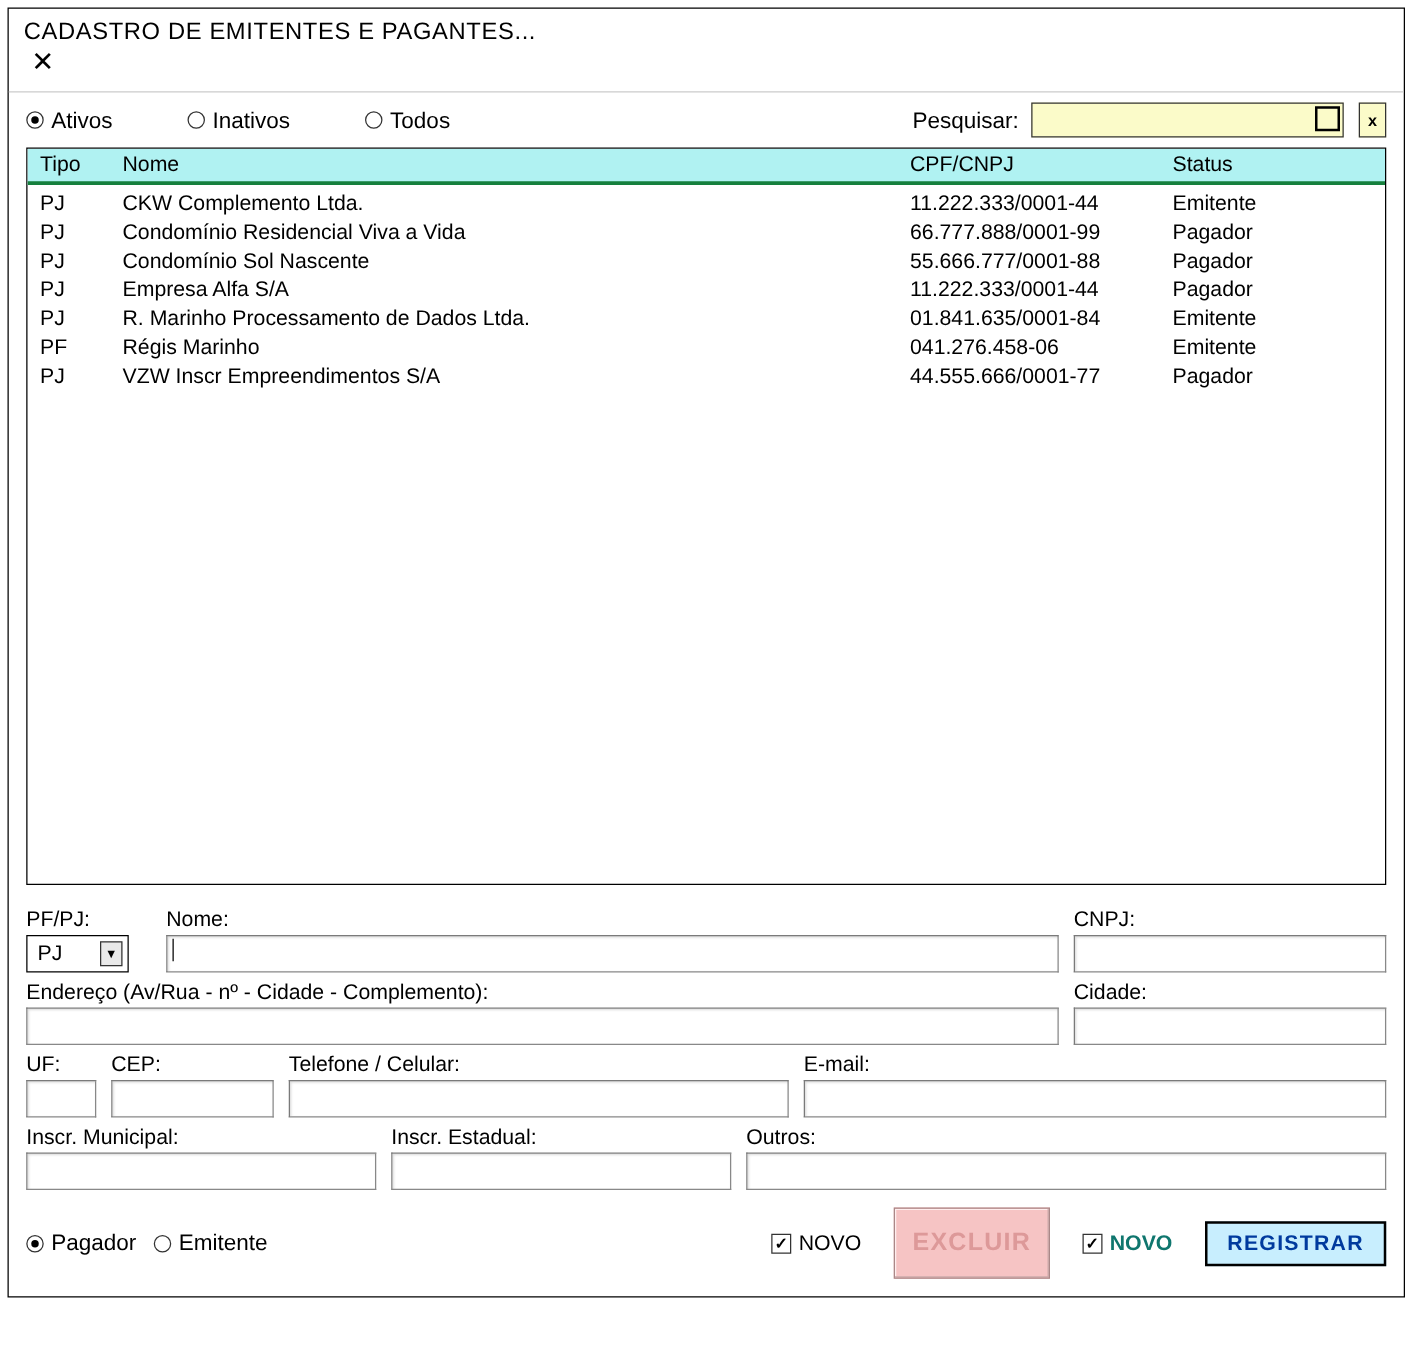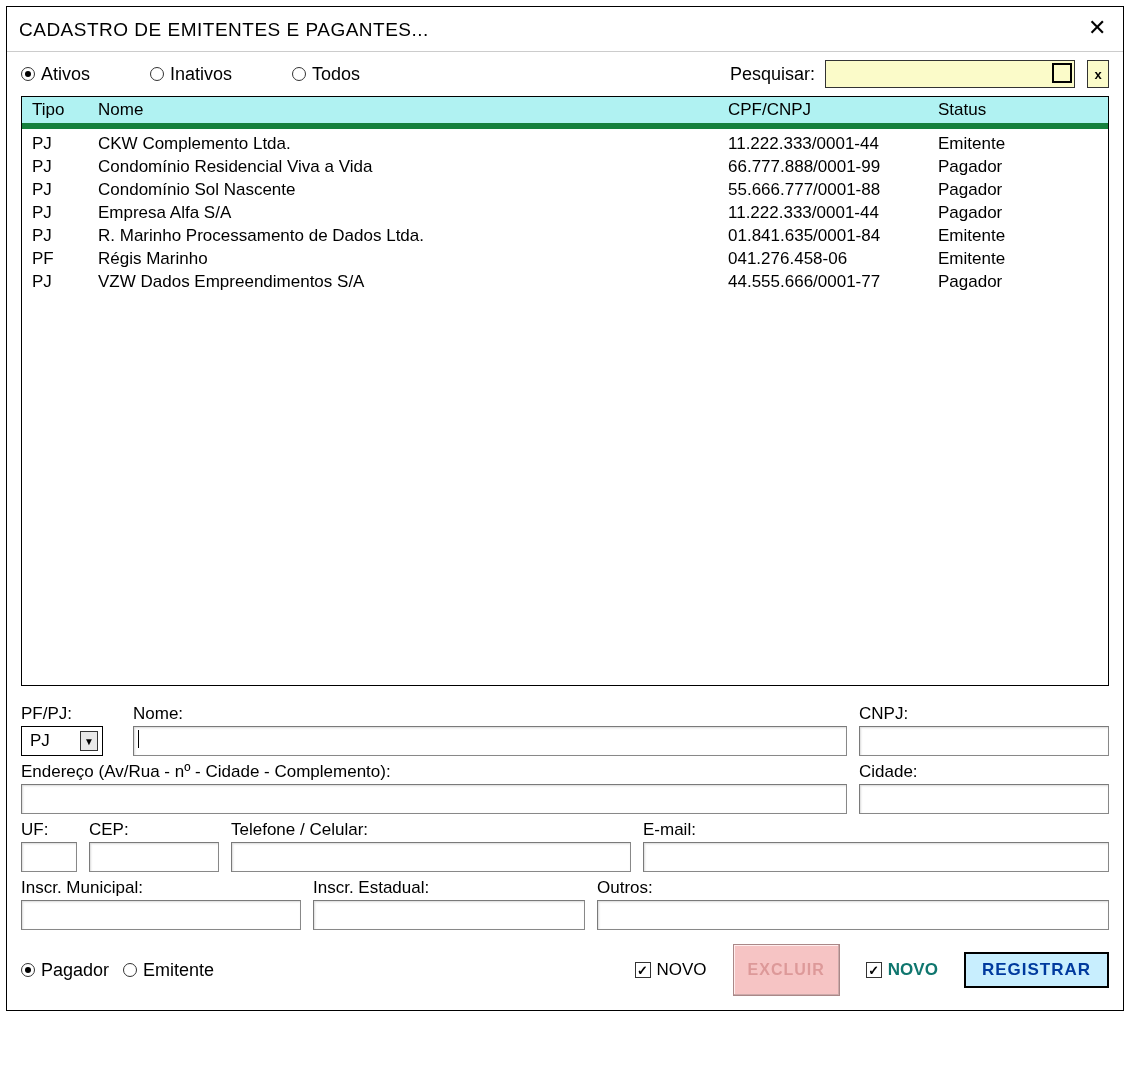--- a/index.html
+++ b/index.html
@@ -12,25 +12,26 @@
     color: #000;
   }
   .window {
     width: 1118px;
     border: 1px solid #000;
     background: #fff;
     padding: 0;
   }
   .titlebar {
     display: flex;
-    align-items: flex-end;
+    align-items: flex-start;
     justify-content: space-between;
     padding: 8px 10px 10px 12px;
     font-size: 19px;
     letter-spacing: 0.5px;
+    flex-direction: column;
   }
   .close-x {
     font-size: 22px;
     font-weight: 300;
     cursor: default;
     padding: 0 6px;
   }
   .body {
     padding: 8px 14px 14px 14px;
     border-top: 1px solid #ccc;
@@ -95,21 +96,21 @@
   }
   .grid {
     border: 1px solid #000;
     height: 590px;
     overflow: hidden;
     background: #fff;
   }
   .grid-header {
     display: flex;
     background: #b0f2f2;
-    border-bottom: 6px solid #15803d;
+    border-bottom: 3px solid #15803d;
     font-size: 17px;
     padding: 3px 0 3px 10px;
     position: relative;
   }
   .grid-header .col-tipo { width: 66px; }
   .grid-header .col-nome { width: 630px; }
   .grid-header .col-cpf  { width: 210px; }
   .grid-header .col-stat { flex: 1; }
   .grid-body { padding: 4px 10px; }
   .grid-row {
@@ -149,21 +150,21 @@
     display:flex;align-items:center;gap:26px;margin-top:14px;
   }
   .chk {
     width:16px;height:16px;border:1px solid #333;background:#fff;
     display:inline-flex;align-items:center;justify-content:center;
     font-size:13px;font-weight:bold;line-height:1;
   }
   .btn-excluir {
     background:#f6c4c4;border:1px solid #a88;
     color:#d99;letter-spacing:1px;font-weight:bold;
-    padding:16px 14px;font-size:16px;
+    padding:16px 14px;font-size:20px;
     box-shadow: inset -1px -1px 0 #caa, inset 1px 1px 0 #fee;
   }
   .btn-registrar {
     background:#c8eefe;border:2px solid #000;
     color:#003a9e;font-weight:bold;letter-spacing:1px;
     padding:6px 16px;font-size:17px;
   }
   .spacer-flex { flex:1; }
   .cursor-bar {
     display:inline-block;width:1px;height:18px;background:#000;vertical-align:middle;
@@ -240,21 +241,21 @@
             <div class="c-stat">Emitente</div>
           </div>
           <div class="grid-row">
             <div class="c-tipo">PF</div>
             <div class="c-nome">Régis Marinho</div>
             <div class="c-cpf">041.276.458-06</div>
             <div class="c-stat">Emitente</div>
           </div>
           <div class="grid-row">
             <div class="c-tipo">PJ</div>
-            <div class="c-nome">VZW Dados Empreendimentos S/A</div>
+            <div class="c-nome">VZW Inscr Empreendimentos S/A</div>
             <div class="c-cpf">44.555.666/0001-77</div>
             <div class="c-stat">Pagador</div>
           </div>
         </div>
     </div>
 
     <div class="form-section">
       <div class="row">
         <div class="field" style="width:100px;">
           <label>PF/PJ:</label>

